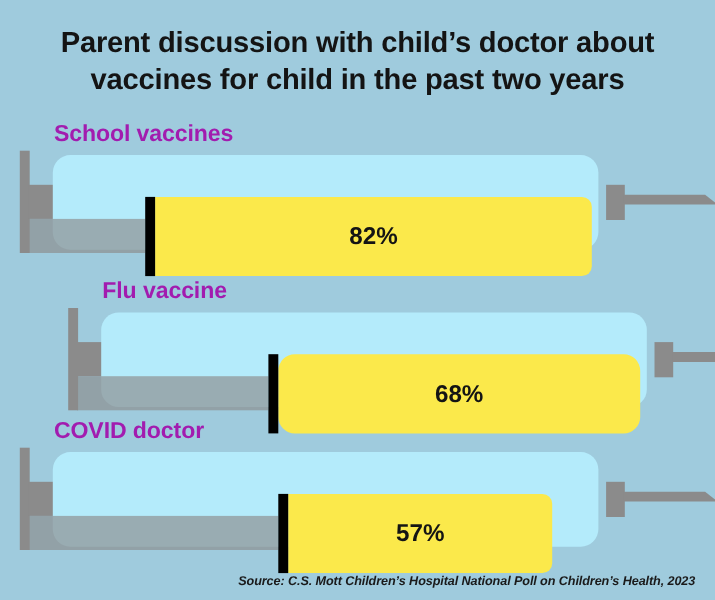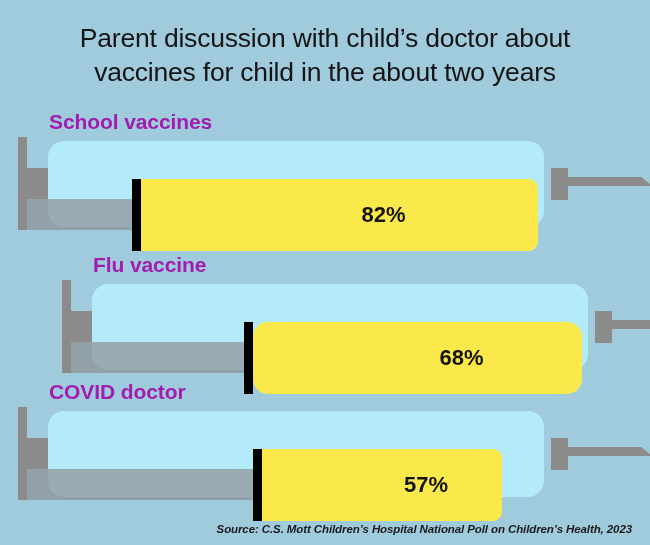--- a/index.html
+++ b/index.html
@@ -23,21 +23,21 @@
   }
 
   
   .title {
     position: absolute;
     left: 0;
     top: 22px;
     width: 650px;
     text-align: center;
     font-size: 26.5px;
-    font-weight: normal;
+    font-weight: bold;
     line-height: 1.28;
     color: #141414;
     letter-spacing: -0.2px;
   }
   .title-line { display: block; }
 
   
   .syringe-row {
     position: absolute;
     left: 0;
@@ -109,21 +109,20 @@
   }
   .fill-value {
     position: absolute;
     top: 50%;
     transform: translateY(-50%);
     width: 100%;
     text-align: center;
     font-size: 22px;
     font-weight: bold;
     color: #141414;
-    padding-left: 44px;
   }
   
   .needle-hub {
     position: absolute;
     left: 551px;
     top: 58px;
     width: 17px;
     height: 32px;
     background: #8b8b8b;
   }
@@ -150,21 +149,21 @@
     white-space: nowrap;
   }
 </style>
 </head>
 <body>
 
 <div id="infographic">
 
   <div class="title">
     <span class="title-line">Parent discussion with child’s doctor about</span>
-    <span class="title-line">vaccines for child in the about two years</span>
+    <span class="title-line">vaccines for child in the past two years</span>
   </div>
 
   <div class="syringe-row" id="row-0" style="top:110px;">
     <div class="row-label">School vaccines</div>
     <div class="plunger-handle"></div>
     <div class="plunger-rod" style="width: 26px;"></div>
     <div class="barrel">
       <div class="rod-inside" style="left: -22px; width: 106.12px;"></div>
       <div class="plunger-seal" style="left: 84.12px;"></div>
       <div class="fill" style="left: 93.12px; width: 396.88px;">

